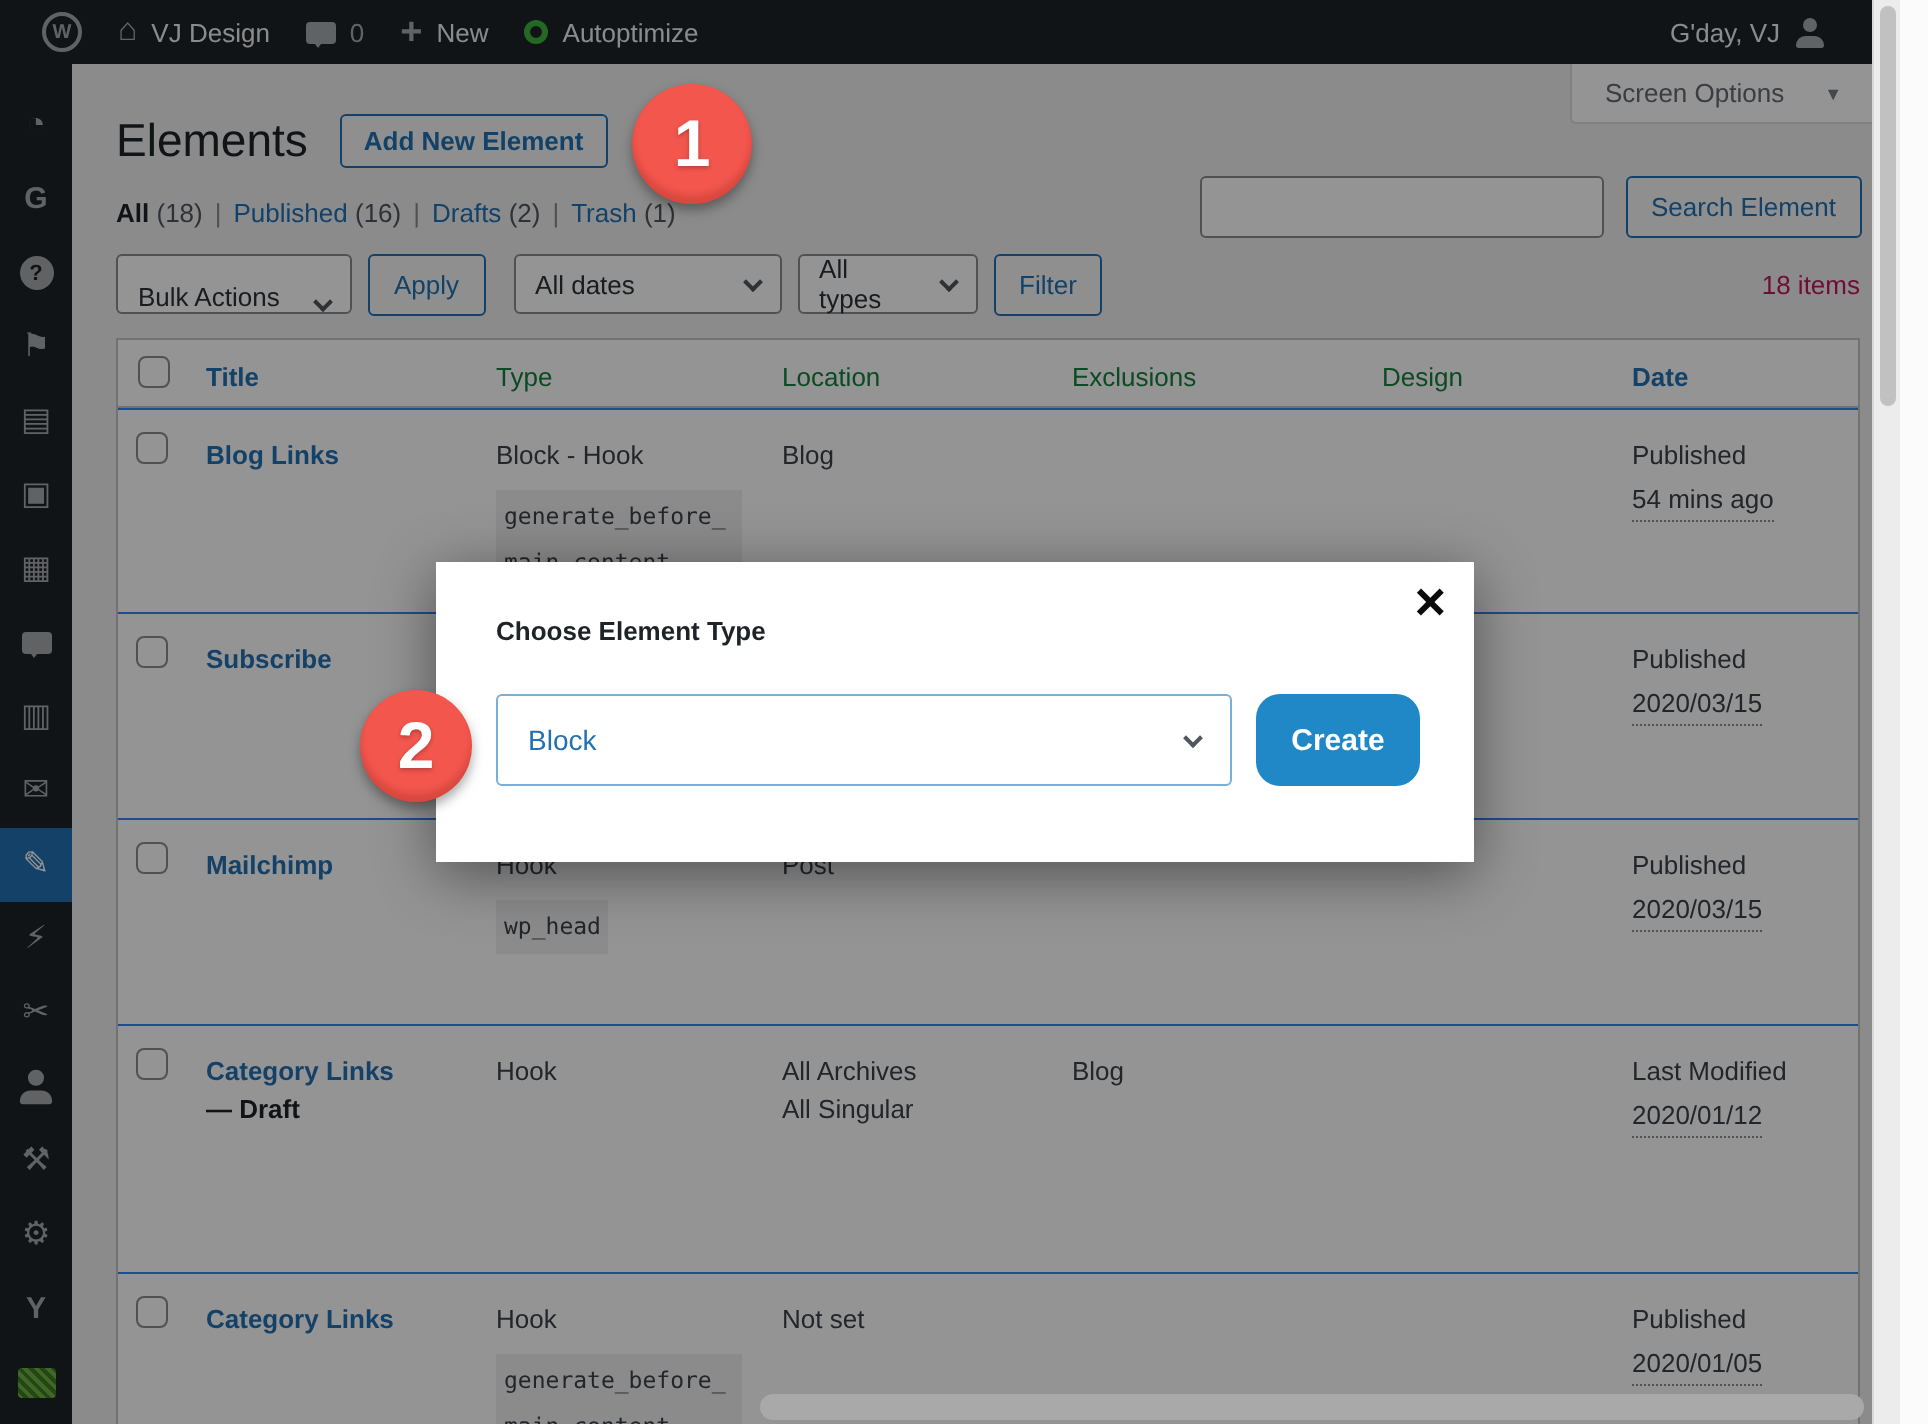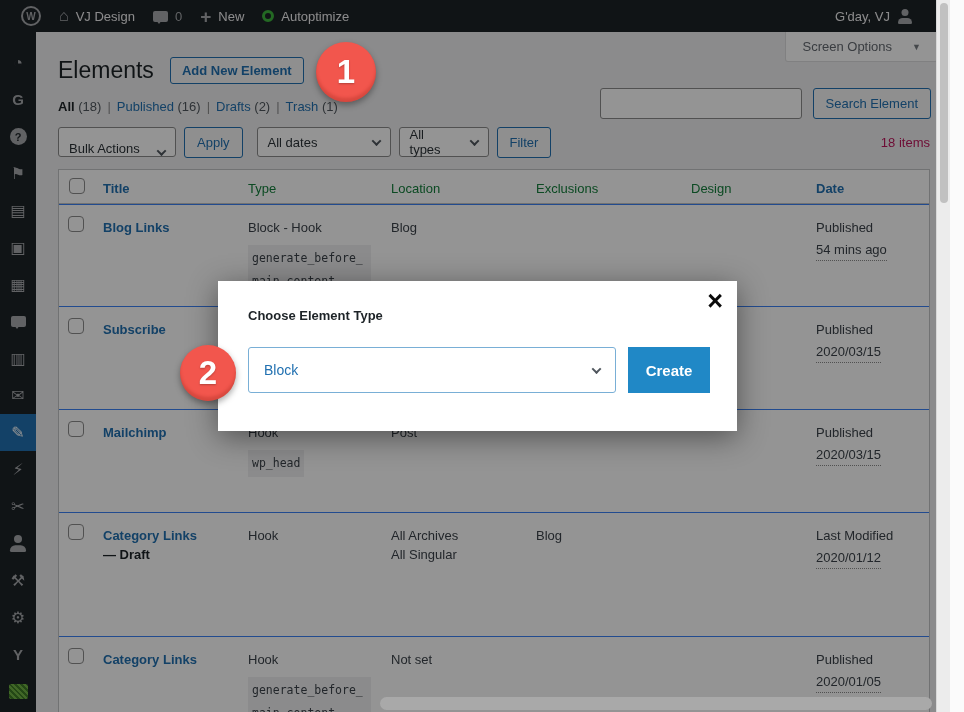--- a/index.html
+++ b/index.html
@@ -95,21 +95,21 @@
   #modal { position:absolute; left:218px; top:281px; width:519px; height:150px; background:#fff; z-index:60;
     box-shadow:0 6px 28px rgba(0,0,0,0.45); }
   #modal-close { position:absolute; top:4px; right:14px; font-size:27px; font-weight:bold; color:#0a0a0a;
     cursor:pointer; line-height:1.2; }
   #modal-title { position:absolute; left:30px; top:27px; font-size:13px; font-weight:bold; color:#1d2327; }
   #modal-select { position:absolute; left:30px; top:66px; width:368px; height:46px; border:1.5px solid #79afd6;
     border-radius:3px; display:flex; align-items:center; padding:0 15px; cursor:pointer; background:#fff; }
   #modal-select .val { color:#2271b1; font-size:14px; }
   #modal-select .chev { margin-left:auto; }
   #btn-create { position:absolute; left:410px; top:66px; width:82px; height:46px; background:#2088c6;
-    color:#fff; font-size:15px; font-weight:bold; border:none; border-radius:0; cursor:pointer; }
+    color:#fff; font-size:15px; font-weight:bold; border:none; border-radius:12px; cursor:pointer; }
   .ann-circle { position:absolute; border-radius:50%; background:#f2564d; z-index:70;
     display:flex; align-items:center; justify-content:center; color:#fff; font-weight:bold; font-size:33px;
     box-shadow:0 3px 6px rgba(0,0,0,0.35), inset 0 -4px 3px rgba(150,35,25,0.28);
     text-shadow:0 1px 2px rgba(0,0,0,0.25); }
   #ann-1 { left:316px; top:42px; width:60px; height:60px; }
   #ann-2 { left:180px; top:345px; width:56px; height:56px; }
 
   
   #v-scroll-zone { position:absolute; top:0; right:14px; width:14px; height:712px; background:#ececec;
     border-left:1px solid #d8d8d8; z-index:80; }

